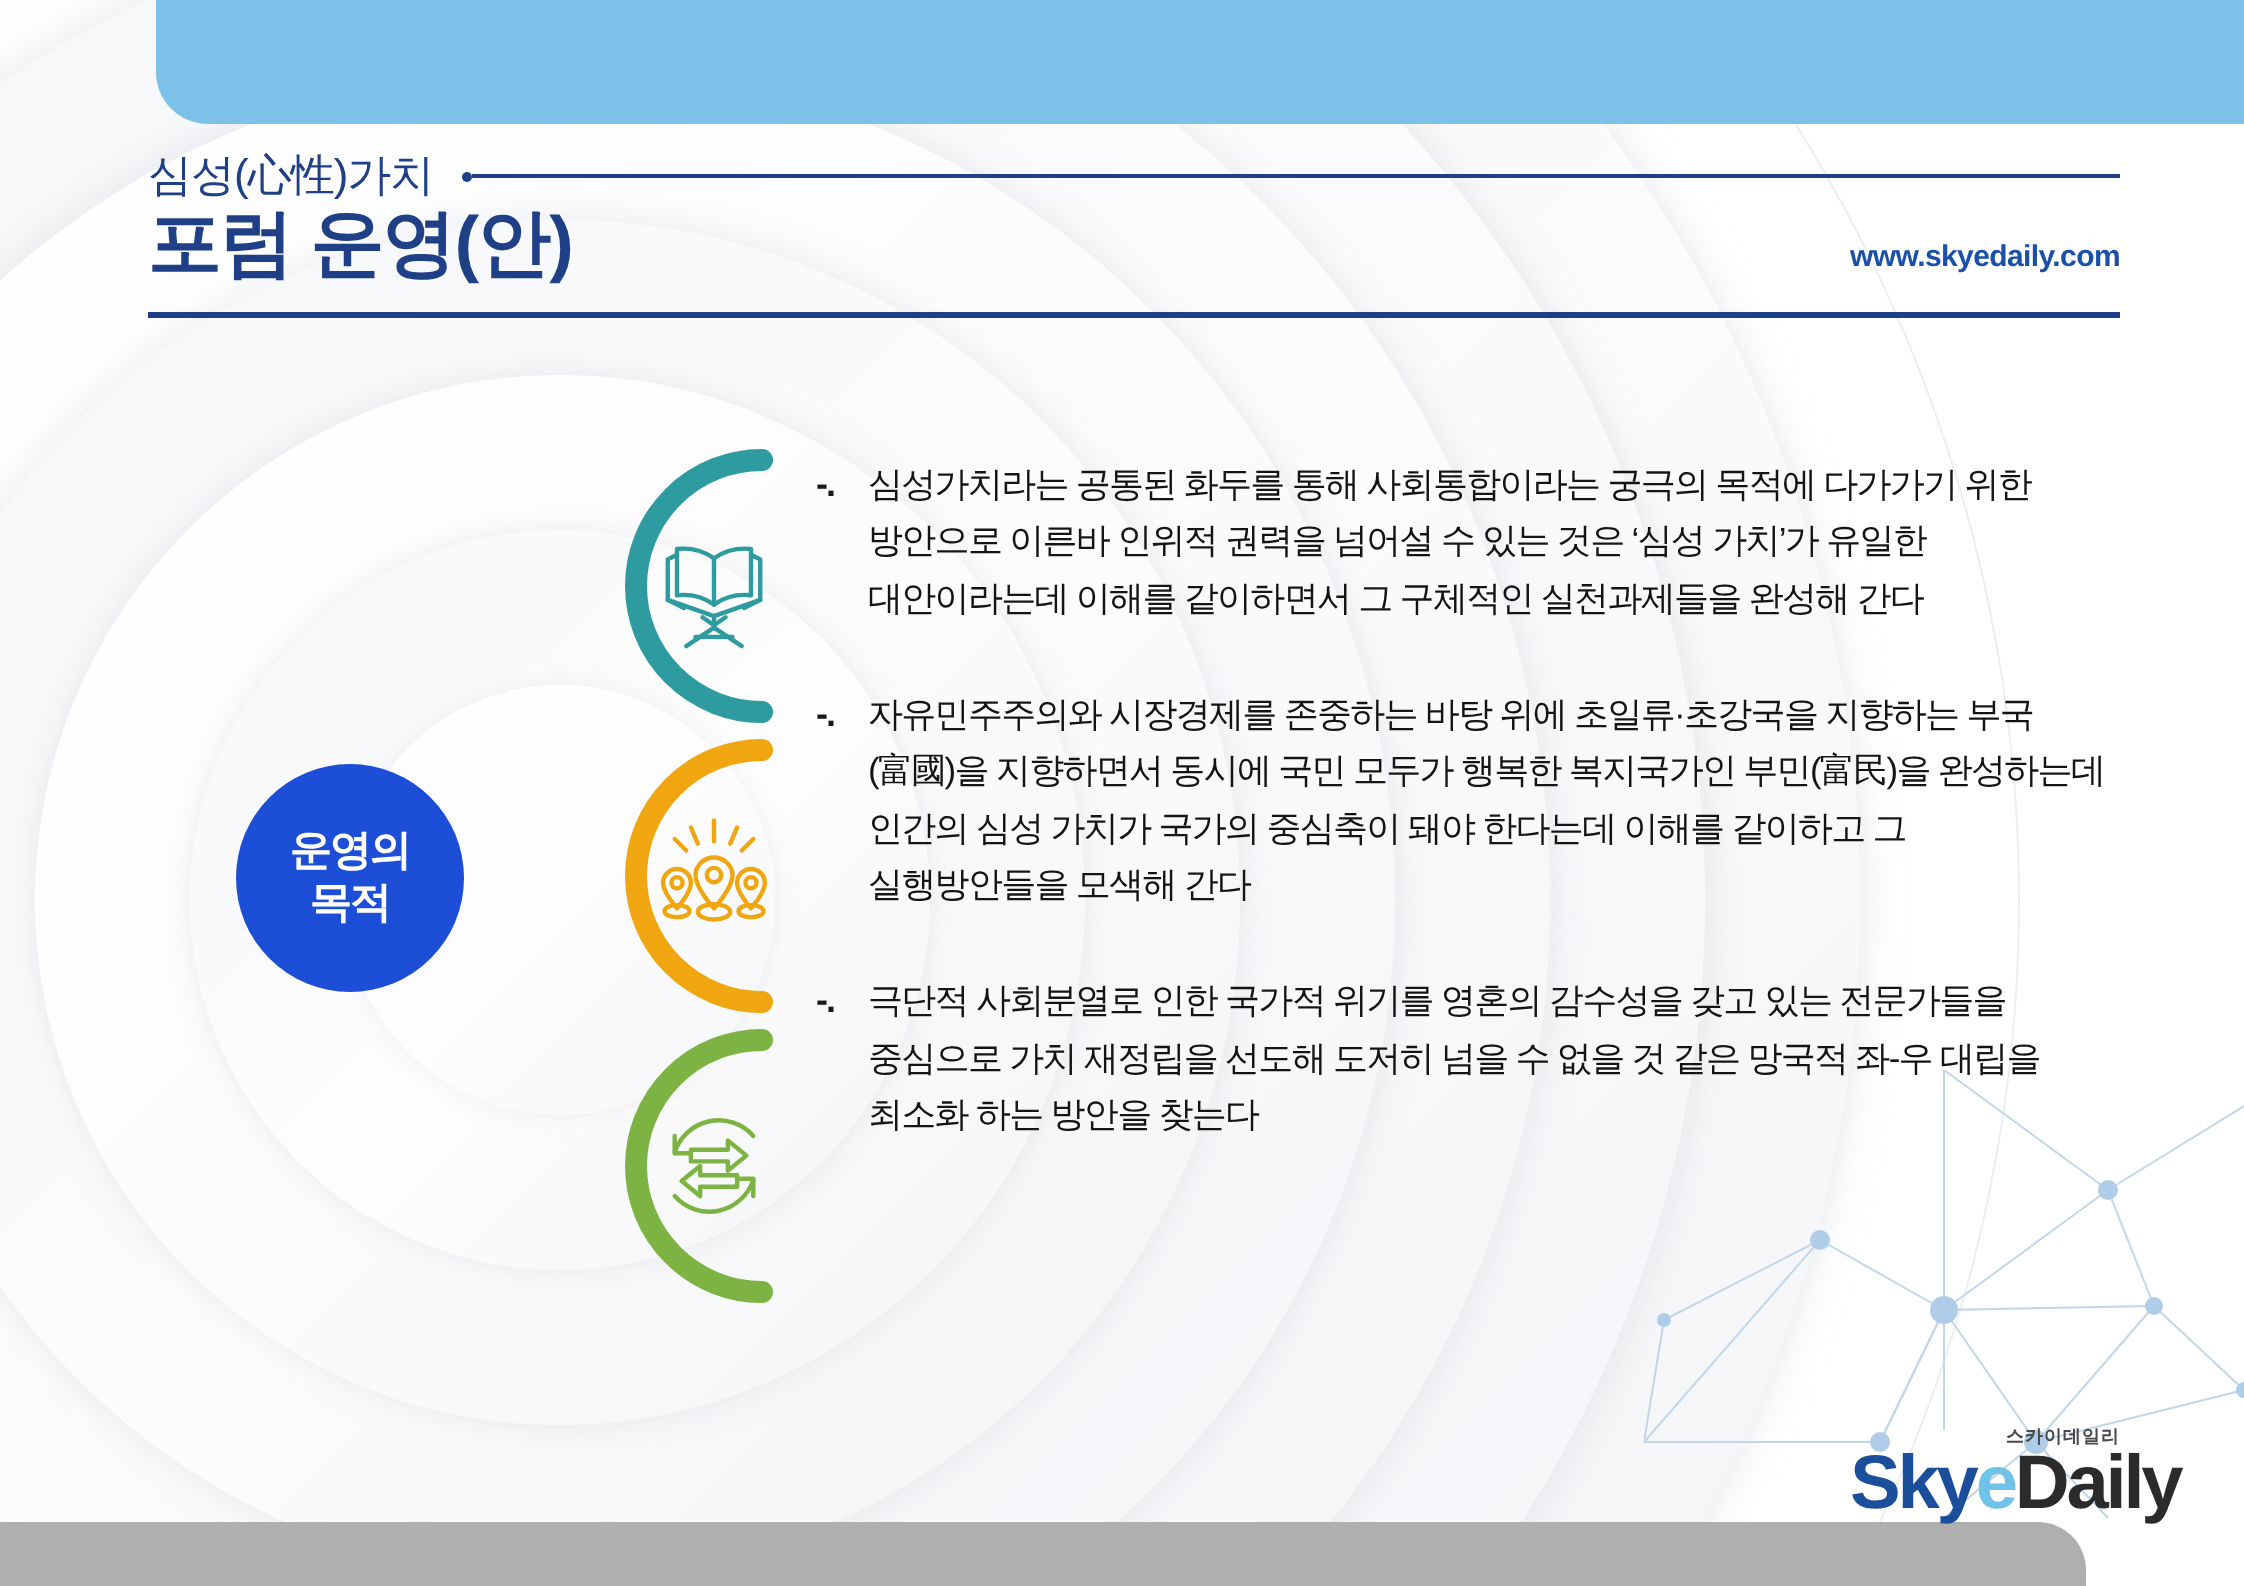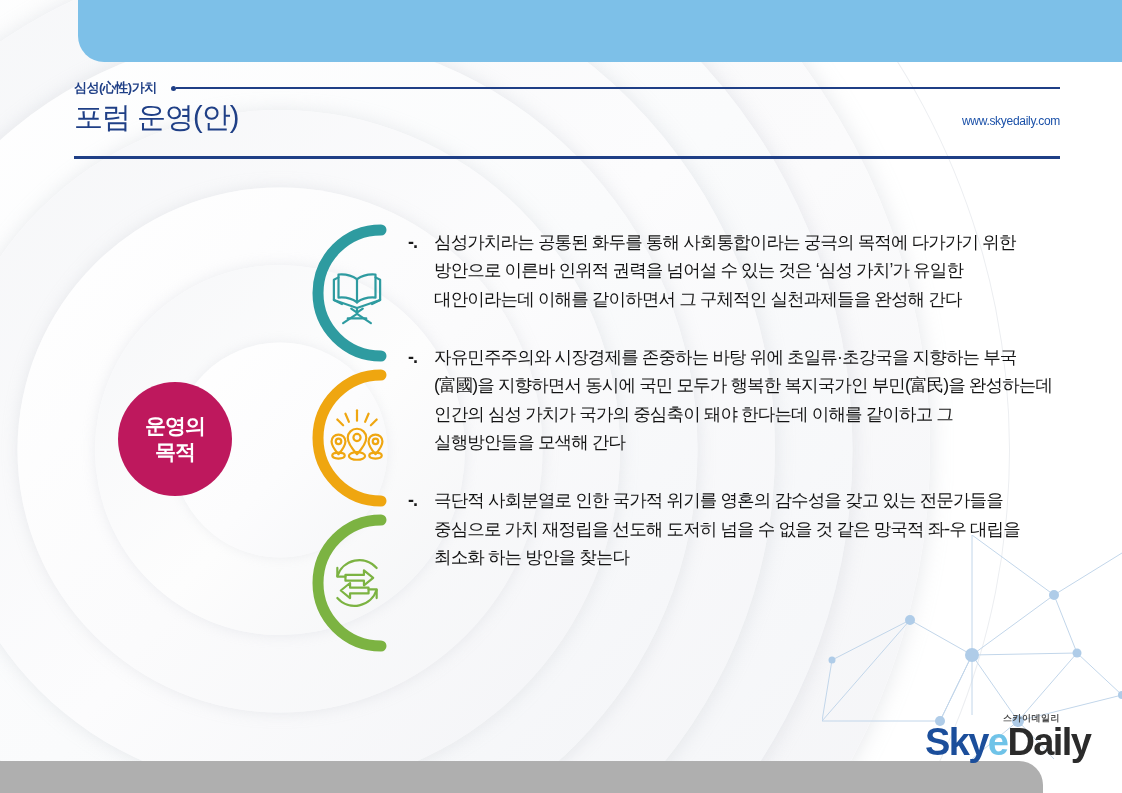--- a/index.html
+++ b/index.html
@@ -70,22 +70,22 @@
     right: 62px;
     height: 86px;
   }
   .eyebrow-row {
     display: flex;
     align-items: center;
     gap: 0;
     height: 24px;
   }
   .eyebrow {
-    font-size: 13px;
-    font-weight: bold;
+    font-size: 22px;
+    font-weight: normal;
     color: #1F3F86;
     letter-spacing: -0.5px;
     white-space: nowrap;
   }
   .eyebrow-dot {
     width: 5px;
     height: 5px;
     border-radius: 50%;
     background: #1F3F86;
     margin-left: 14px;
@@ -96,51 +96,51 @@
     height: 1.5px;
     background: #1F3F86;
   }
   .title-row {
     display: flex;
     align-items: flex-end;
     justify-content: space-between;
     margin-top: 2px;
   }
   .main-title {
-    font-size: 29px;
-    font-weight: normal;
+    font-size: 37px;
+    font-weight: bold;
     color: #1F3F86;
     letter-spacing: -1px;
     line-height: 1.1;
   }
   .site-url {
-    font-size: 12px;
+    font-size: 15px;
     color: #1A50A8;
-    font-weight: normal;
+    font-weight: bold;
     letter-spacing: -0.3px;
     padding-bottom: 6px;
   }
   .title-underline {
     position: absolute;
     left: 0;
     right: 0;
     top: 80px;
     height: 3px;
     background: #1F3F86;
   }
 
   
   .hub-circle {
     position: absolute;
     left: 118px;
     top: 382px;
     width: 114px;
     height: 114px;
     border-radius: 50%;
-    background: #be185d;
+    background: #1d4ed8;
     display: flex;
     flex-direction: column;
     align-items: center;
     justify-content: center;
     color: #ffffff;
     font-weight: bold;
     font-size: 21px;
     letter-spacing: -1px;
     line-height: 1.22;
     text-align: center;

